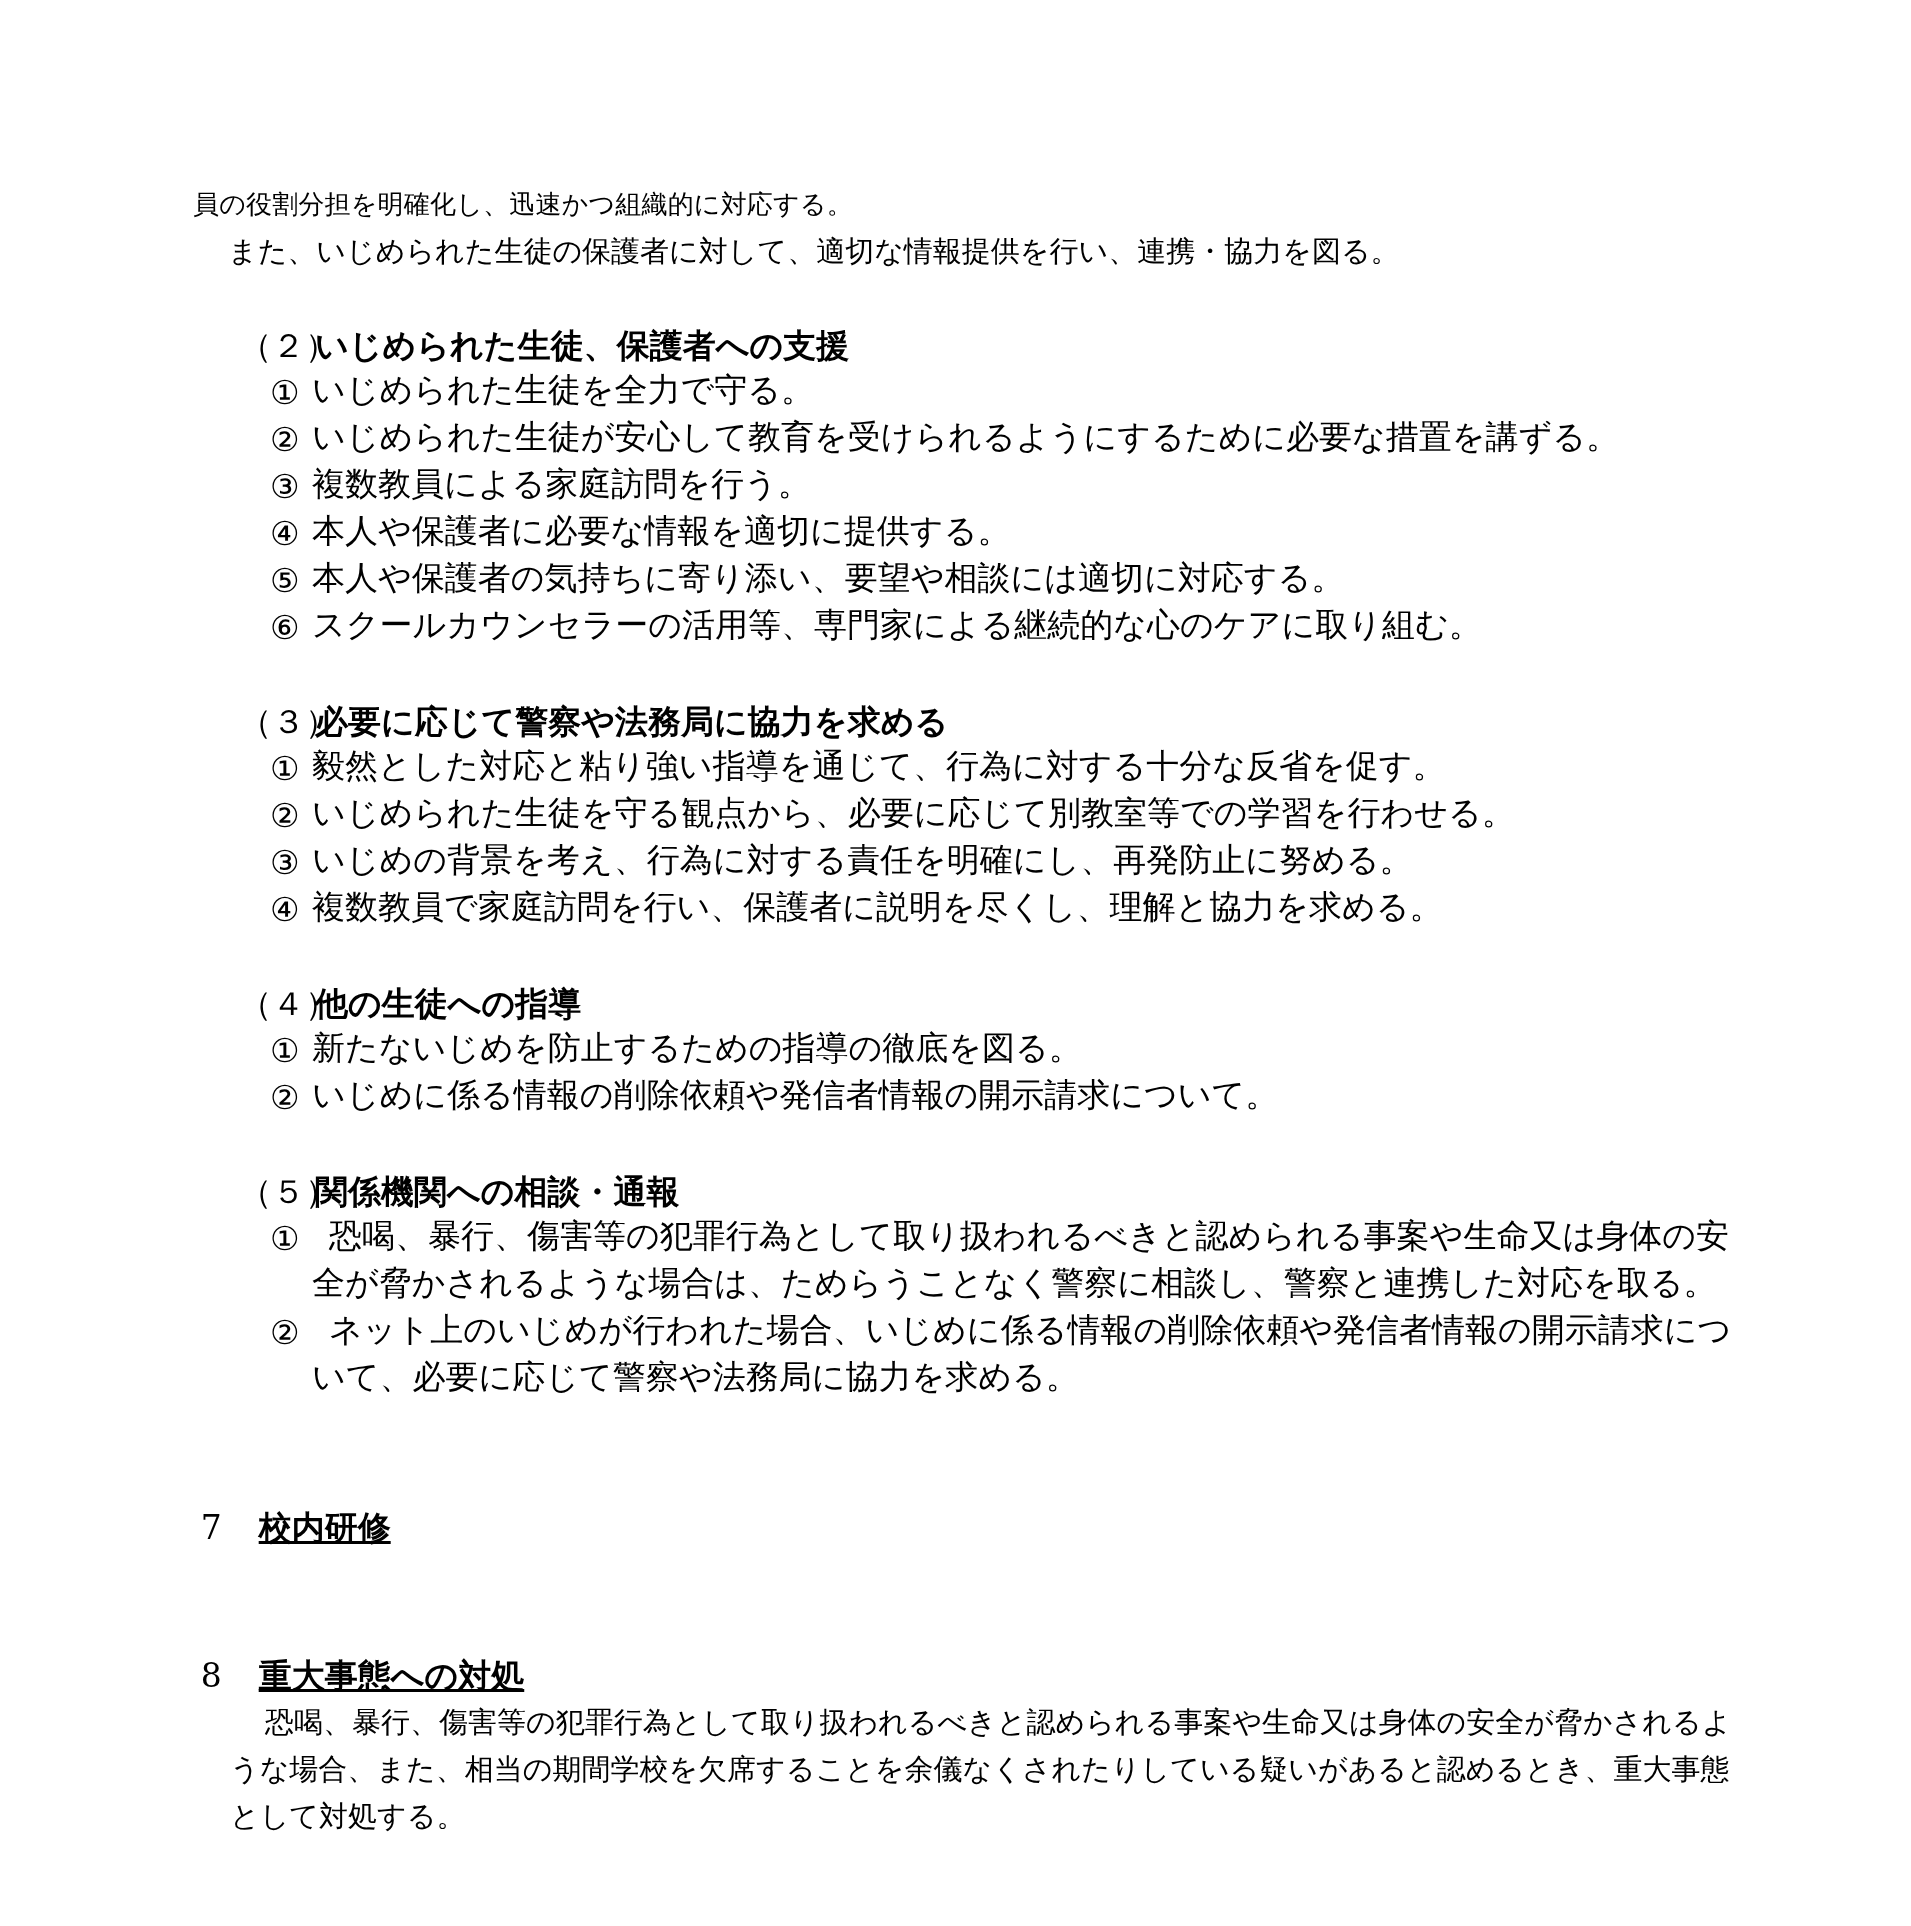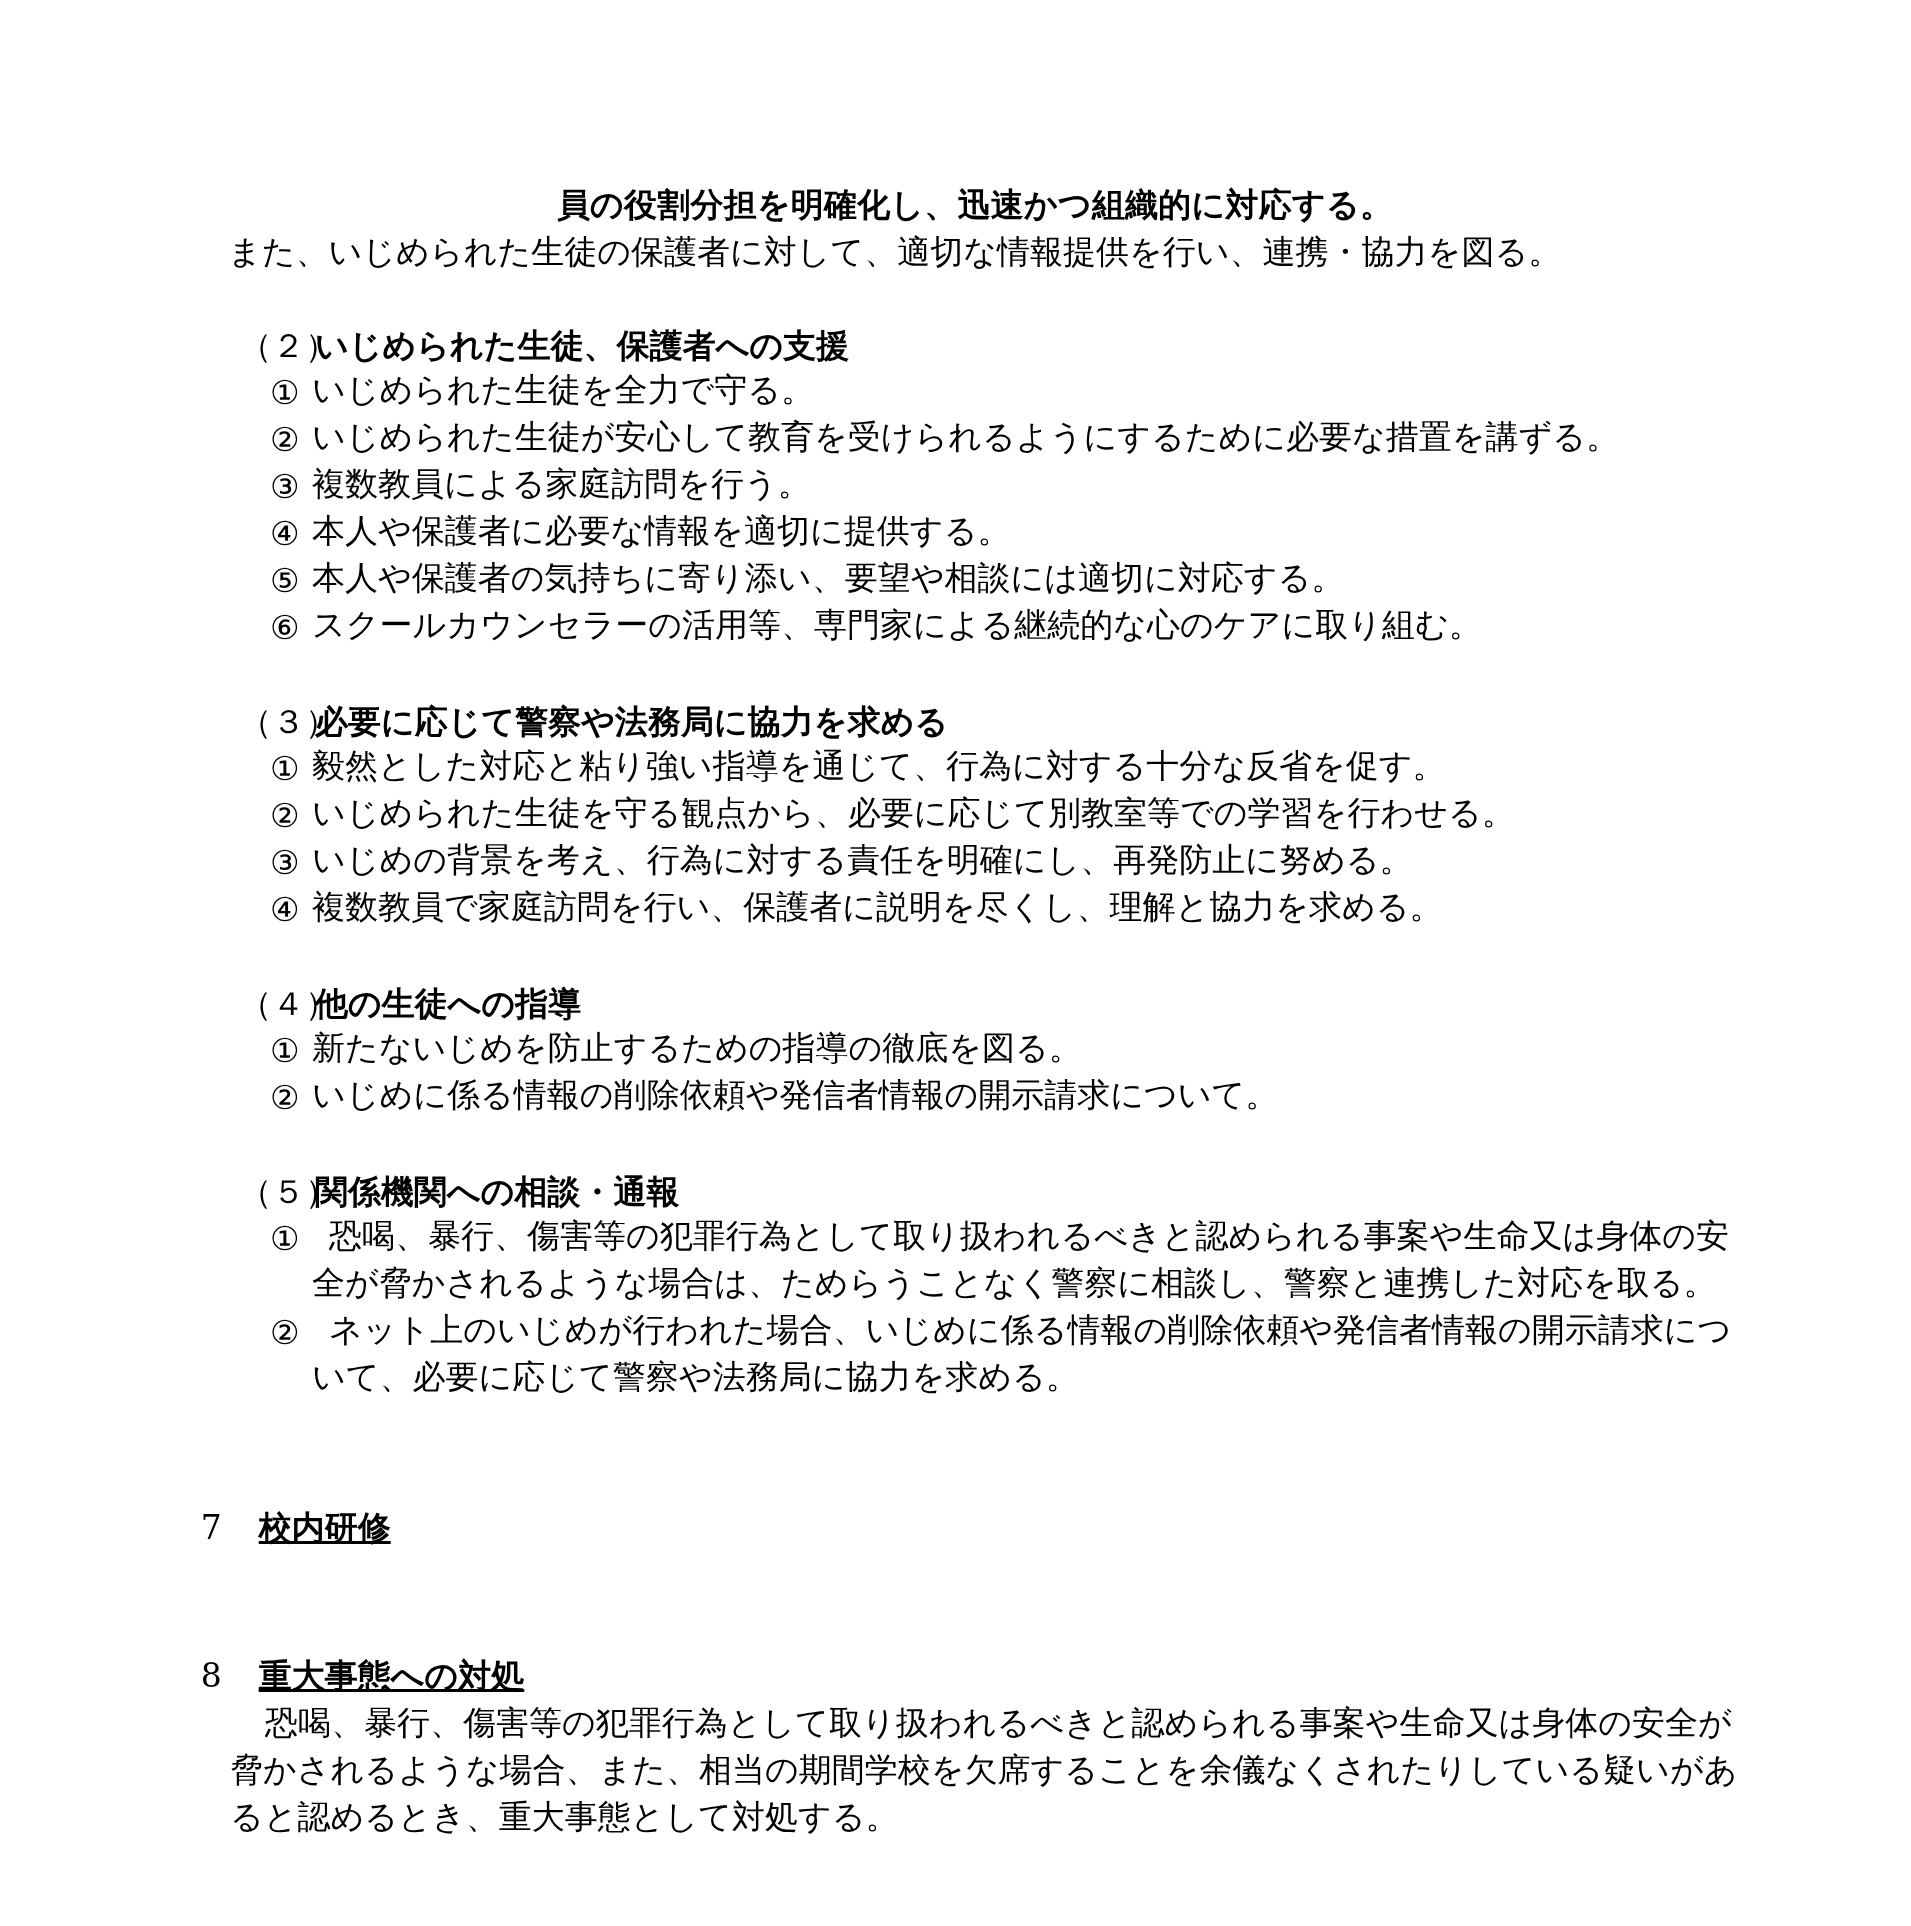--- a/index.html
+++ b/index.html
@@ -26,27 +26,26 @@
   .content {
     position: absolute;
     left: 193px;
     top: 181px;
     width: 1564px;
   }
 
   
   .line,
   .para {
-    font-size: 33px;
+    font-size: 26px;
     line-height: 47px;
     letter-spacing: 0.2px;
     white-space: pre-wrap;
     word-break: break-all;
-    font-weight: 700;
-    text-align: center;
+    font-weight: 400;
   }
 
   
   .body-cont {
     margin-left: 0;
   }
 
   
   .sec-head {
     display: flex;
@@ -61,21 +60,21 @@
     flex: 0 0 58px;
     font-weight: 400;
   }
   .sec-head .ttl {
     flex: 1 1 auto;
     text-decoration: underline;
   }
 
   
   .sec-body {
-    font-size: 33px;
+    font-size: 29px;
     line-height: 47px;
     text-indent: 35px;
     margin-left: 37px;
     white-space: pre-wrap;
     word-break: break-all;
   }
 
   
   .grp-head {
     display: flex;

